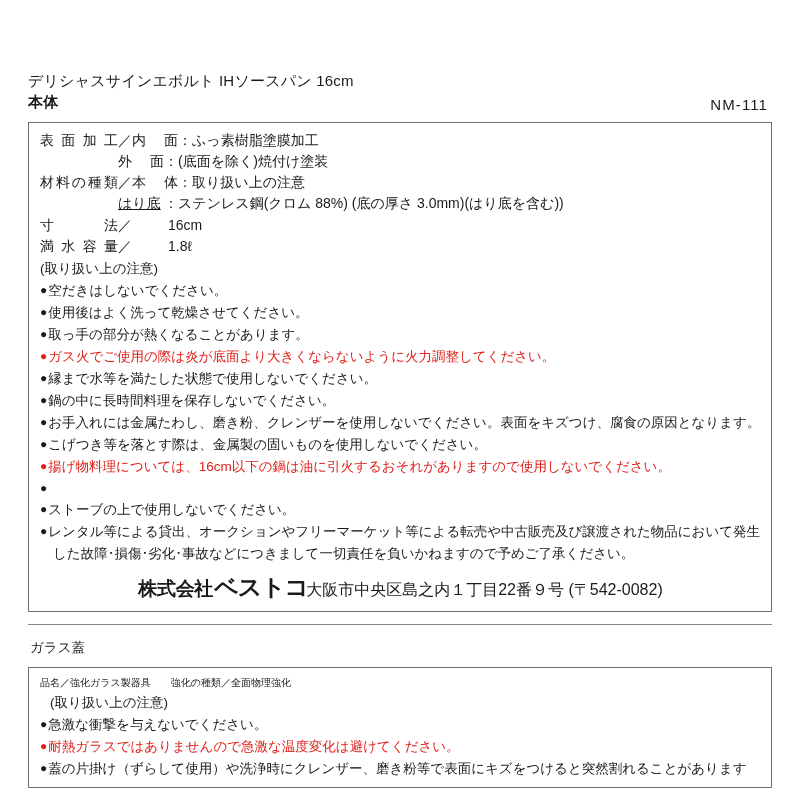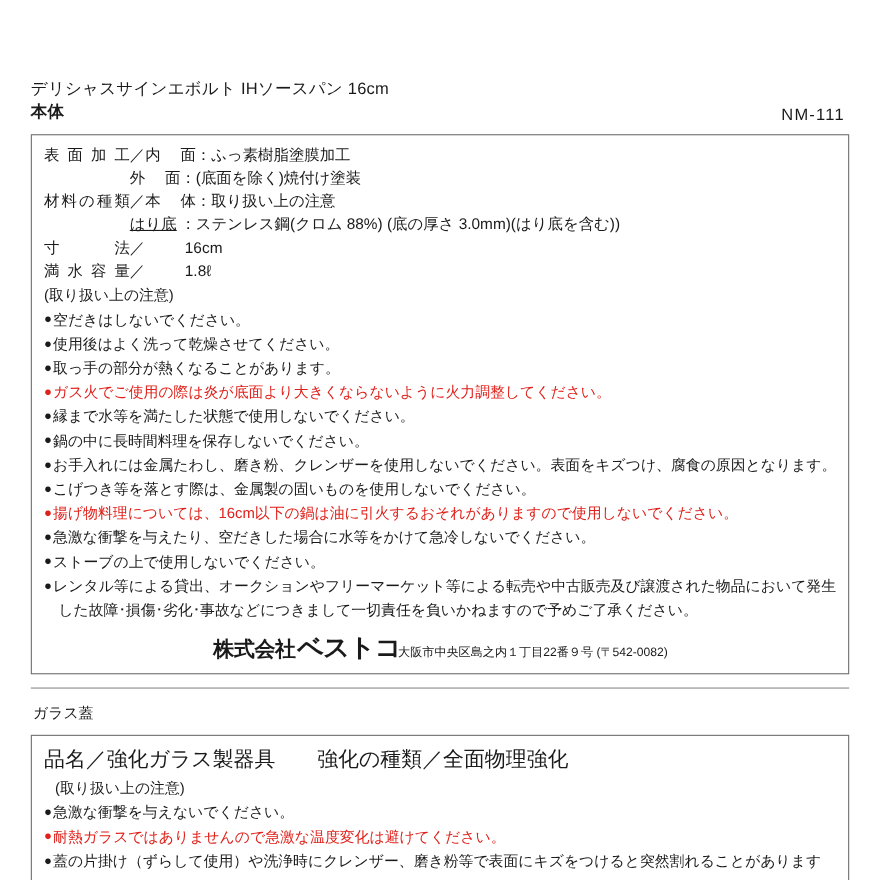--- a/index.html
+++ b/index.html
@@ -124,42 +124,42 @@
   }
   .company-brand {
     font-size: 23px;
     font-weight: 700;
     letter-spacing: -1px;
     padding-left: 3px;
     transform: scaleX(1.04);
     display: inline-block;
   }
   .company-address {
-    font-size: 11px;
+    font-size: 16px;
     white-space: nowrap;
   }
 
   
   .rule {
     border: 0;
     border-top: 1px solid #8a8a8a;
     margin: 0;
   }
   .material-line {
     font-size: 13.5px;
     padding: 7px 0 0 2px;
     white-space: nowrap;
   }
   .section-label {
     font-size: 13.5px;
     padding: 14px 0 4px 2px;
     white-space: nowrap;
   }
   .glass-title-row {
-    font-size: 19px;
+    font-size: 10px;
     line-height: 1.55;
     white-space: nowrap;
   }
   .spacer-top { margin-top: 12px; }
 </style>
 </head>
 <body>
 
 <div class="page">
 
@@ -254,21 +254,20 @@
       <div class="notice-item">
         <span class="bullet">●</span>
         <span class="notice-text">こげつき等を落とす際は、金属製の固いものを使用しないでください。</span>
       </div>
       <div class="notice-item red">
         <span class="bullet">●</span>
         <span class="notice-text">揚げ物料理については、16cm以下の鍋は油に引火するおそれがありますので使用しないでください。</span>
       </div>
       <div class="notice-item">
         <span class="bullet">●</span>
-        <span class="notice-text">急激な衝撃を与えたり、空だきした場合に水等をかけて急冷しないでください。</span>
       </div>
       <div class="notice-item">
         <span class="bullet">●</span>
         <span class="notice-text">ストーブの上で使用しないでください。</span>
       </div>
       <div class="notice-item">
         <span class="bullet">●</span>
         <span class="notice-text">レンタル等による貸出、オークションやフリーマーケット等による転売や中古販売及び譲渡された物品において発生</span>
       </div>
       <div class="cont-line">した故障･損傷･劣化･事故などにつきまして一切責任を負いかねますので予めご了承ください。</div>

